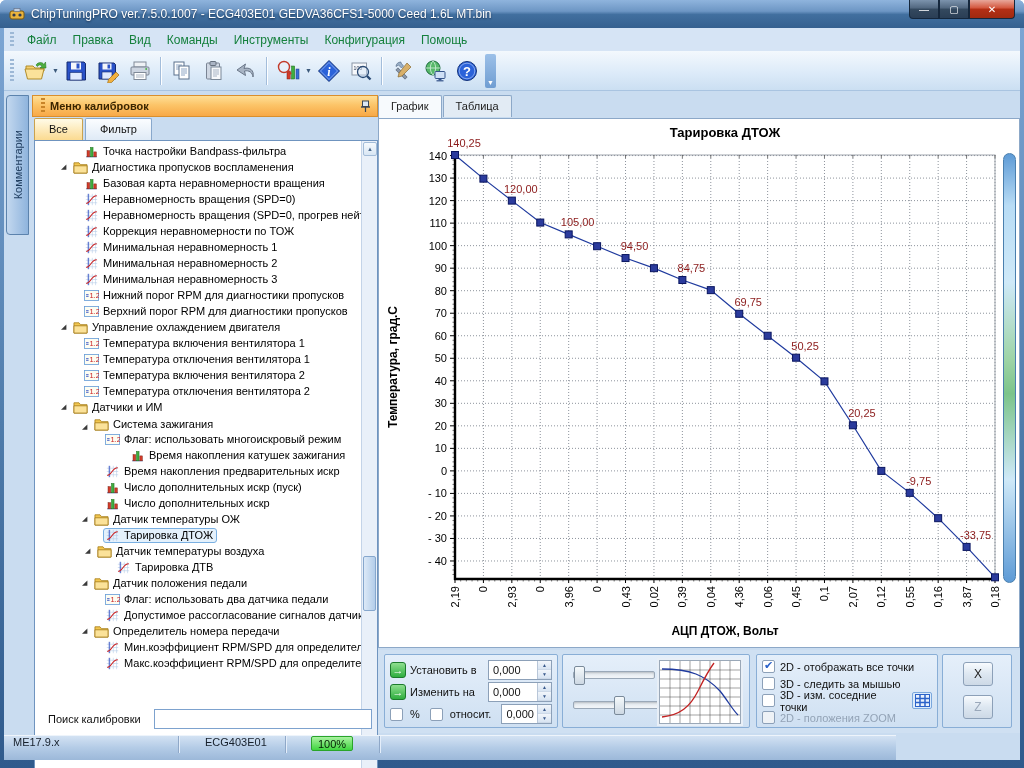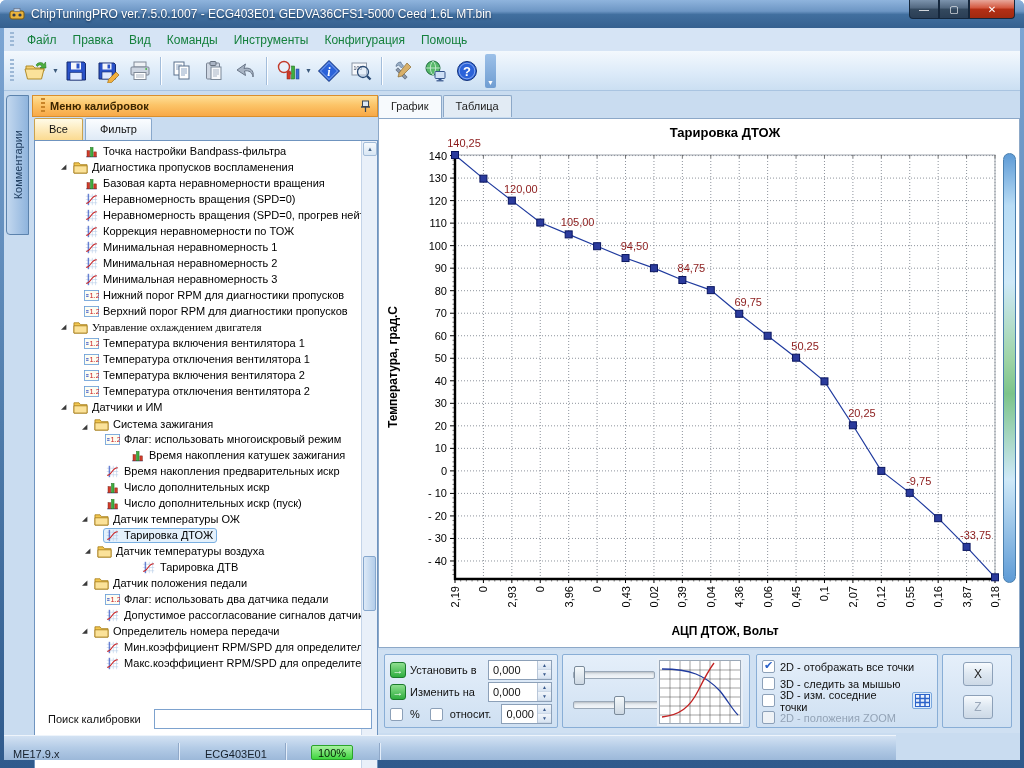--- a/index.html
+++ b/index.html
@@ -123,21 +123,21 @@
   .grid-btn { width:20px; height:17px; background:#dcebfb; border:1px solid #7aa7dd; border-radius:2px;
     display:flex; align-items:center; justify-content:center; }
   .sqbtn { position:absolute; left:20px; width:30px; height:24px; border:1px solid #8ca0b8; border-radius:3px;
     background:linear-gradient(180deg,#f8fbfe,#dde7f1 50%,#cdd9e6); font-size:12px; color:#222;
     display:flex; align-items:center; justify-content:center; }
   .sqbtn.disabled { color:#9aa8ba; }
 
   
   .statusbar { position:absolute; left:0; top:707px; width:892px; height:25px;
     background:linear-gradient(180deg,#d3e2f3 0%,#b3cbe6 50%,#9cb8d9 100%); border-top:1px solid #eef4fb;
-    display:flex; align-items:flex-end;gap:16px; }
+    display:flex; align-items:flex-start;gap:16px; }
   .sb-cell { font-size:11px; padding-left:9px; color:#16202c; }
   .sb-sep { width:0; height:17px; border-left:1px solid #8fa8c8; border-right:1px solid #e4eefa; }
   .badge { width:42px; height:15px; margin-left:8px; border:1px solid #2aa42a; border-radius:2px;
     background:linear-gradient(180deg,#a9f2a0,#3fd53f); font-size:11px; color:#063; color:#052;
     display:flex; align-items:center; justify-content:center; color:#041f04; }
 </style>
 </head>
 <body>
 
 <div id="screen">
@@ -448,21 +448,21 @@
               <span class="ticon">
                 <svg viewBox="0 0 18 13" width="15" height="11">
                   <rect x="0.5" y="0.5" width="17" height="12" fill="#fdfdf2" stroke="#6a9fd8"></rect>
                   <path d="M2.5 5.5h3M2.5 7.5h3" stroke="#3a56c4" stroke-width="1.1"></path>
                   <text x="6.5" y="10" font-size="9" fill="#cc2222" font-family="sans-serif">1.2</text>
                 </svg>
               </span>
               <span class="tlabel">Верхний порог RPM для диагностики пропусков</span>
             </span>
           </div>
-          <div class="trow" style="padding-left: 25px; font-family: Liberation Serif, serif;">
+          <div class="trow" style="padding-left: 25px;">
             <span class="expander">◢</span>
             <span class="hl">
               <span class="ticon">
                 <svg viewBox="0 0 16 15" width="15" height="14">
                   <path d="M1 3h5.4l1.6 2H15v9H1z" fill="#f3c74f" stroke="#a8801d" stroke-width="0.9"></path>
                   <path d="M1 6.2h14v7.8H1z" fill="#fbe299" stroke="#a8801d" stroke-width="0.9"></path>
                 </svg>
               </span>
               <span class="tlabel">Управление охлаждением двигателя</span>
             </span>
@@ -579,34 +579,34 @@
           <div class="trow" style="padding-left: 67px;">
             <span class="hl">
               <span class="ticon">
                 <svg viewBox="0 0 16 16" width="13" height="13">
                   <line x1="1.5" y1="14.5" x2="14.5" y2="14.5" stroke="#2a3a8c"></line>
                   <rect x="2.5" y="7" width="3.2" height="7.5" fill="#d43b2a" stroke="#7a1f12" stroke-width="0.6"></rect>
                   <rect x="6.7" y="3" width="3.2" height="11.5" fill="#3fae3f" stroke="#1c6b1c" stroke-width="0.6"></rect>
                   <rect x="10.9" y="8.5" width="3" height="6" fill="#d43b2a" stroke="#7a1f12" stroke-width="0.6"></rect>
                 </svg>
               </span>
-              <span class="tlabel">Число дополнительных искр</span>
+              <span class="tlabel">Число дополнительных искр (пуск)</span>
             </span>
           </div>
           <div class="trow" style="padding-left: 67px;">
             <span class="hl">
               <span class="ticon">
                 <svg viewBox="0 0 16 16" width="13" height="13">
                   <line x1="1.5" y1="14.5" x2="14.5" y2="14.5" stroke="#2a3a8c"></line>
                   <rect x="2.5" y="7" width="3.2" height="7.5" fill="#d43b2a" stroke="#7a1f12" stroke-width="0.6"></rect>
                   <rect x="6.7" y="3" width="3.2" height="11.5" fill="#3fae3f" stroke="#1c6b1c" stroke-width="0.6"></rect>
                   <rect x="10.9" y="8.5" width="3" height="6" fill="#d43b2a" stroke="#7a1f12" stroke-width="0.6"></rect>
                 </svg>
               </span>
-              <span class="tlabel">Число дополнительных искр (пуск)</span>
+              <span class="tlabel">Число дополнительных искр</span>
             </span>
           </div>
           <div class="trow" style="padding-left: 46px;">
             <span class="expander">◢</span>
             <span class="hl">
               <span class="ticon">
                 <svg viewBox="0 0 16 15" width="15" height="14">
                   <path d="M1 3h5.4l1.6 2H15v9H1z" fill="#f3c74f" stroke="#a8801d" stroke-width="0.9"></path>
                   <path d="M1 6.2h14v7.8H1z" fill="#fbe299" stroke="#a8801d" stroke-width="0.9"></path>
                 </svg>
@@ -631,21 +631,21 @@
             <span class="hl">
               <span class="ticon">
                 <svg viewBox="0 0 16 15" width="15" height="14">
                   <path d="M1 3h5.4l1.6 2H15v9H1z" fill="#f3c74f" stroke="#a8801d" stroke-width="0.9"></path>
                   <path d="M1 6.2h14v7.8H1z" fill="#fbe299" stroke="#a8801d" stroke-width="0.9"></path>
                 </svg>
               </span>
               <span class="tlabel">Датчик температуры воздуха</span>
             </span>
           </div>
-          <div class="trow" style="padding-left: 103px;">
+          <div class="trow" style="padding-left: 78px;">
             <span class="hl">
               <span class="ticon">
                 <svg viewBox="0 0 16 16" width="13" height="13">
                   <path d="M1 4h14M1 8h14M1 12h14M5 1v14M9 1v14M13 1v14" stroke="#b4cbe8" stroke-width="0.7" fill="none"></path>
                   <line x1="4" y1="1" x2="4" y2="15" stroke="#3a56c4" stroke-width="1.2"></line>
                   <path d="M1.5 13C6.5 13 8 3 14.5 3.5" stroke="#cc2222" stroke-width="1.3" fill="none"></path>
                 </svg>
               </span>
               <span class="tlabel">Тарировка ДТВ</span>
             </span>

